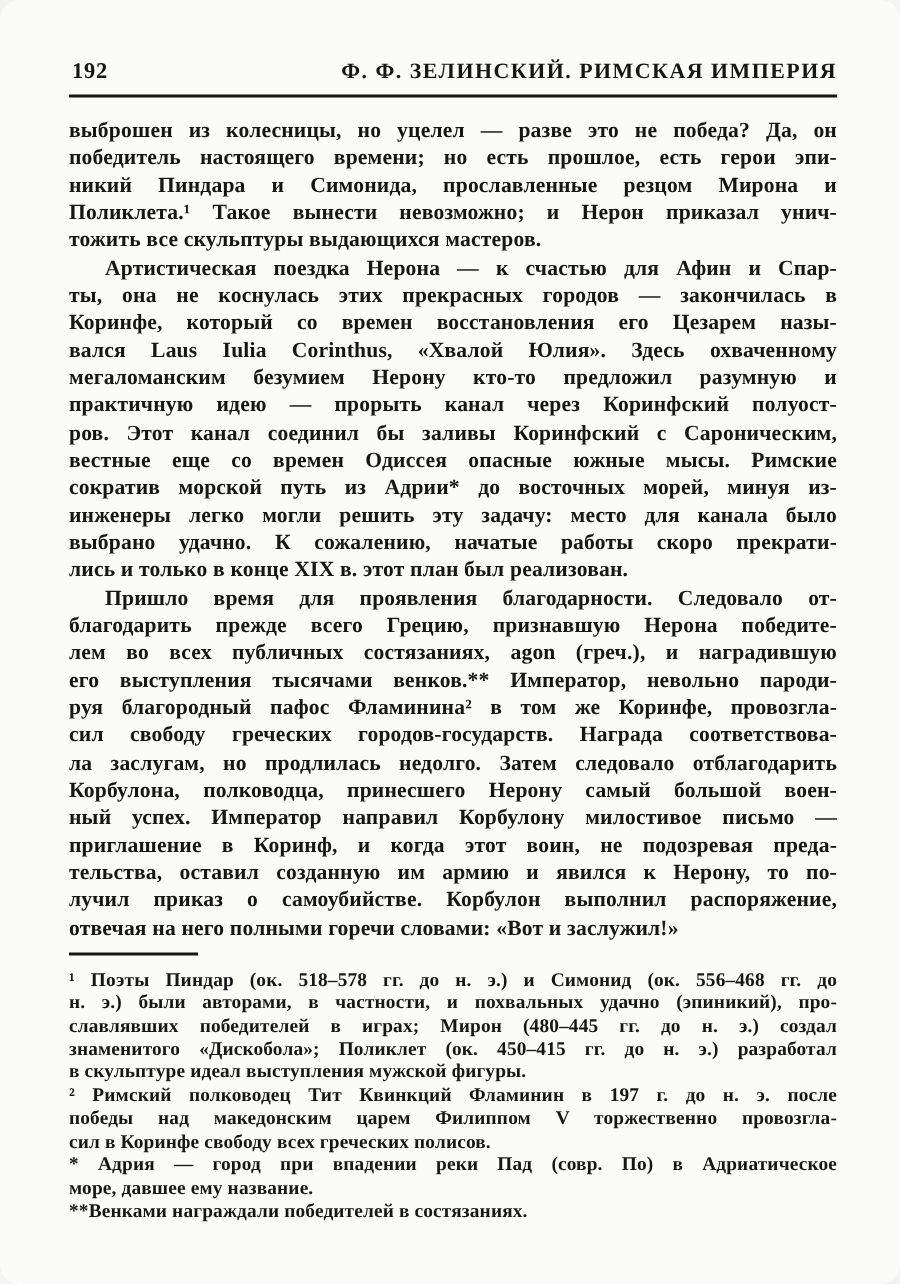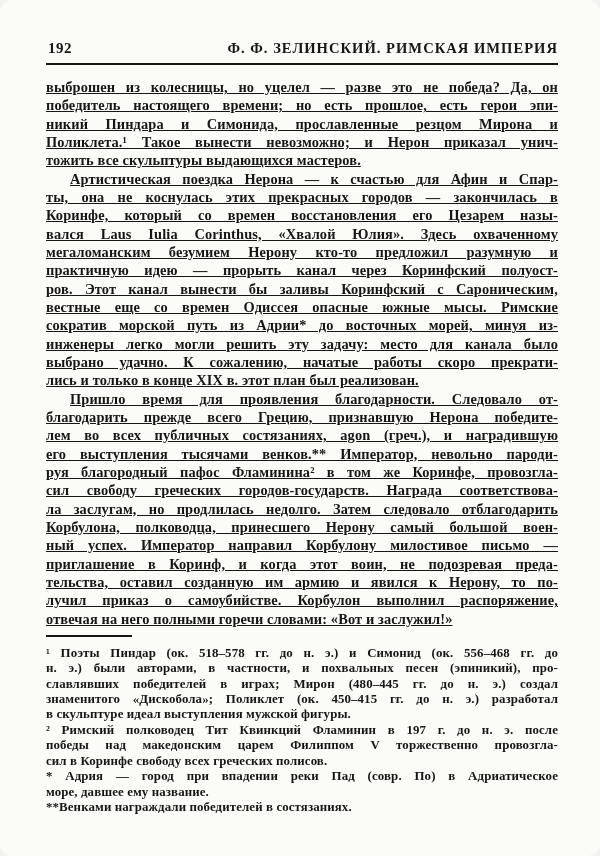--- a/index.html
+++ b/index.html
@@ -27,21 +27,21 @@
     font-size: 15px; letter-spacing: 0.5px;
   }
   .running {
     text-align: right;
     font-size: 14.6px;
     letter-spacing: 1px;
     white-space: nowrap;
   }
   .hrule { height: 2px; background: #161616; margin-top: 3px; }
 
-  .bodytext { margin-top: 13px; font-weight: 700; text-decoration: underline; }
+  .bodytext { margin-top: 13px; font-weight: 700; }
   .line {
     font-size: 14.4px;
     line-height: 18.33px;
     letter-spacing: 0.12px;
     text-align: justify;
     text-align-last: justify;
     overflow: hidden;
     white-space: nowrap;
   }
   .line.end { text-align-last: left; }
@@ -83,21 +83,21 @@
         <div class="line end">тожить все скульптуры выдающихся мастеров.</div>
       </div>
 
       <div class="para">
         <div class="line ind">Артистическая поездка Нерона — к счастью для Афин и Спар-</div>
         <div class="line">ты, она не коснулась этих прекрасных городов — закончилась в</div>
         <div class="line">Коринфе, который со времен восстановления его Цезарем назы-</div>
         <div class="line">вался Laus Iulia Corinthus, «Хвалой Юлия». Здесь охваченному</div>
         <div class="line">мегаломанским безумием Нерону кто-то предложил разумную и</div>
         <div class="line">практичную идею — прорыть канал через Коринфский полуост-</div>
-        <div class="line">ров. Этот канал вынести бы заливы Коринфский с Сароническим,</div>
+        <div class="line">ров. Этот канал соединил бы заливы Коринфский с Сароническим,</div>
         <div class="line">вестные еще со времен Одиссея опасные южные мысы. Римские</div>
         <div class="line">сократив морской путь из Адрии* до восточных морей, минуя из-</div>
         <div class="line">инженеры легко могли решить эту задачу: место для канала было</div>
         <div class="line">выбрано удачно. К сожалению, начатые работы скоро прекрати-</div>
         <div class="line end">лись и только в конце XIX в. этот план был реализован.</div>
       </div>
 
       <div class="para">
         <div class="line ind">Пришло время для проявления благодарности. Следовало от-</div>
         <div class="line">благодарить прежде всего Грецию, признавшую Нерона победите-</div>
@@ -115,21 +115,21 @@
       </div>
 
     </div>
 
     <div class="fnrule"></div>
 
     <div class="fns">
 
       <div class="fn">
         <div class="fline">¹ Поэты Пиндар (ок. 518–578 гг. до н. э.) и Симонид (ок. 556–468 гг. до</div>
-        <div class="fline">н. э.) были авторами, в частности, и похвальных песен (эпиникий), про-</div>
+        <div class="fline">н. э.) были авторами, в частности, и похвальных удачно (эпиникий), про-</div>
         <div class="fline">славлявших победителей в играх; Мирон (480–445 гг. до н. э.) создал</div>
         <div class="fline">знаменитого «Дискобола»; Поликлет (ок. 450–415 гг. до н. э.) разработал</div>
         <div class="fline end">в скульптуре идеал выступления мужской фигуры.</div>
       </div>
 
       <div class="fn">
         <div class="fline">² Римский полководец Тит Квинкций Фламинин в 197 г. до н. э. после</div>
         <div class="fline">победы над македонским царем Филиппом V торжественно провозгла-</div>
         <div class="fline end">сил в Коринфе свободу всех греческих полисов.</div>
       </div>

